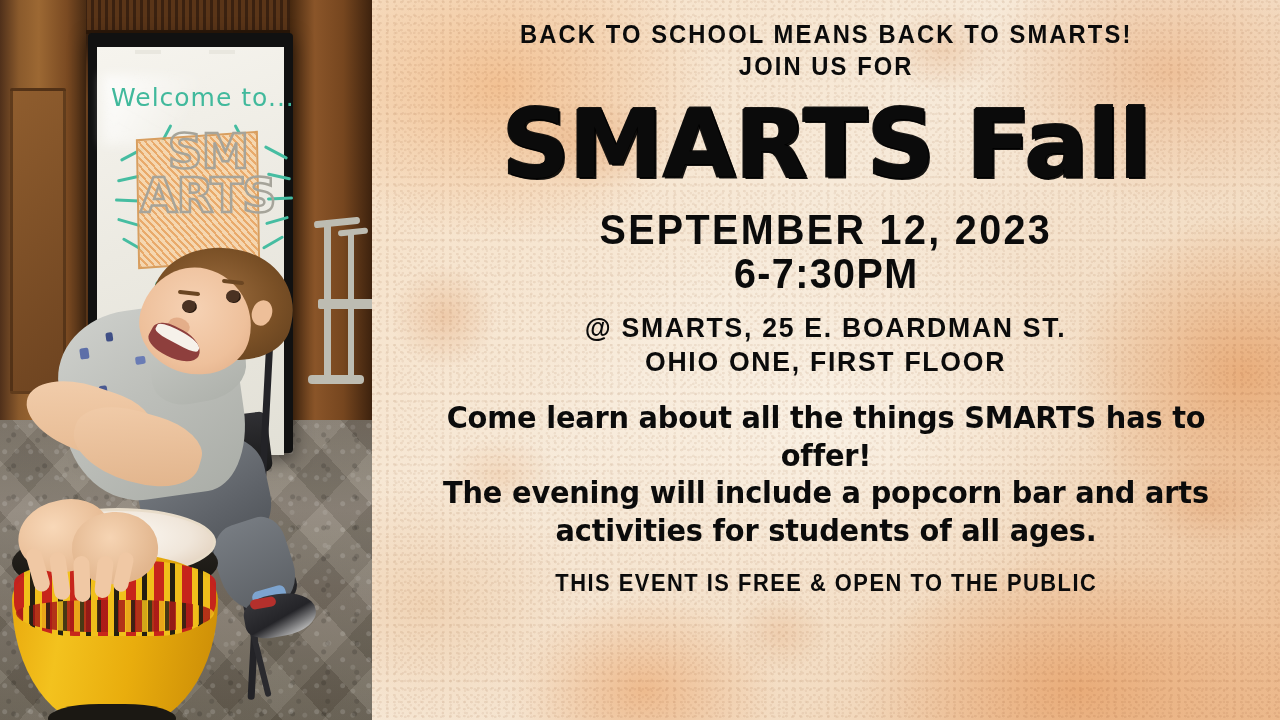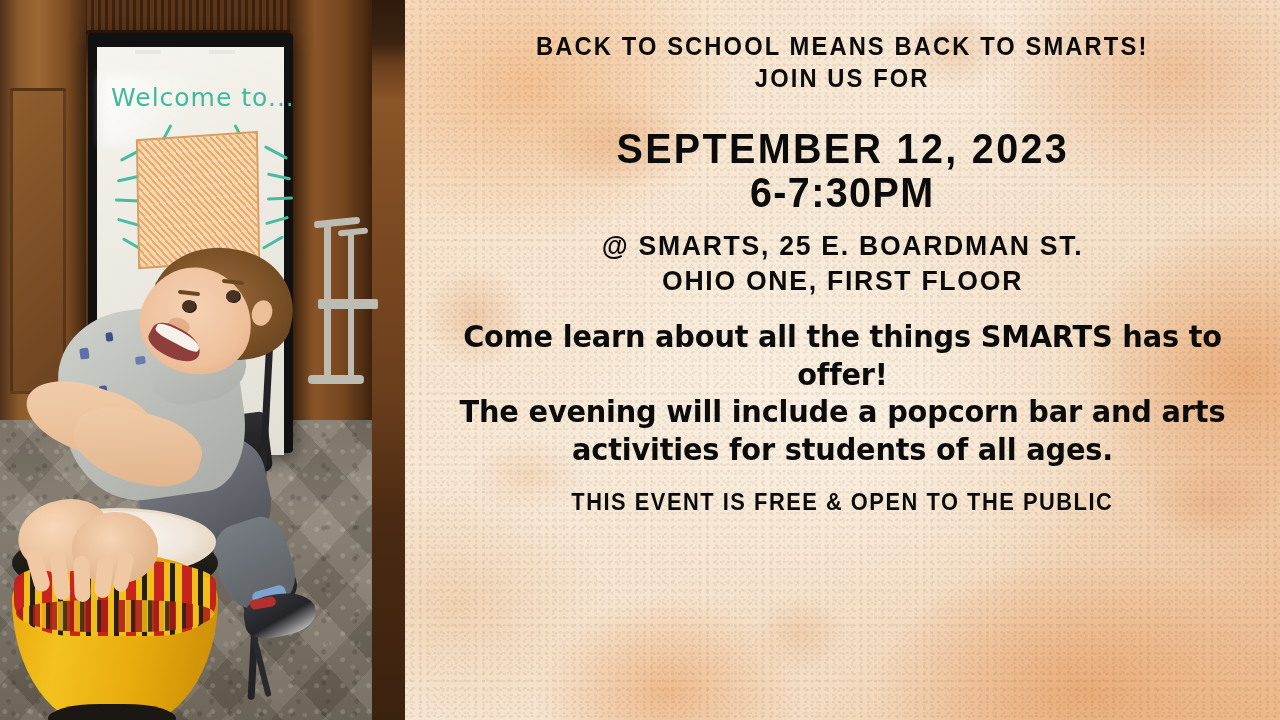--- a/index.html
+++ b/index.html
@@ -20,21 +20,20 @@
   }
 
   
   .photo-panel {
     position: relative;
     width: 372px;
     height: 720px;
     overflow: hidden;
     flex: 0 0 372px;
     background: #f0abfc;
-    padding-left: 33px;
   }
 
   
   .room-wall {
     position: absolute;
     inset: 0;
     background:
       linear-gradient(180deg, #2f1a0c 0%, #3d2412 6%, #6b3f1d 9%, #8a5528 14%, #7d4b22 30%, #6a3e1c 55%, #4a2a12 72%, #3b220f 100%);
   }
   .wall-green {
@@ -343,21 +342,21 @@
       radial-gradient(circle at 20% 30%, rgba(150,100,60,.5) 0 1px, transparent 1.6px),
       radial-gradient(circle at 70% 65%, rgba(150,100,60,.42) 0 1px, transparent 1.6px),
       radial-gradient(circle at 45% 80%, rgba(160,110,70,.4) 0 1px, transparent 1.6px),
       radial-gradient(circle at 85% 15%, rgba(150,100,60,.38) 0 1px, transparent 1.6px);
     background-size: 7px 7px, 9px 9px, 11px 11px, 8px 8px;
   }
 
   .content {
     position:absolute; inset:0;
     display:flex; flex-direction:column; align-items:center;
-    padding-top:30px;
+    padding-top:18px;
     text-align:center;
     color:#0b0b0b;
   }
 
   .eyebrow {
     font-family:"Liberation Sans", sans-serif;
     font-weight:700;
     font-size:25px;
     letter-spacing:2.2px;
     line-height:1.28;
@@ -461,20 +460,24 @@
           <i style="left:146px;top:22px;  width:26px; transform:rotate(28deg)"></i>
           <i style="left:150px;top:46px;  width:24px; transform:rotate(12deg)"></i>
           <i style="left:150px;top:68px;  width:26px; transform:rotate(-2deg)"></i>
           <i style="left:148px;top:90px;  width:24px; transform:rotate(-16deg)"></i>
           <i style="left:144px;top:112px; width:24px; transform:rotate(-30deg)"></i>
           <i style="left:38px; top:4px;   width:22px; transform:rotate(-62deg)"></i>
           <i style="left:112px;top:4px;   width:22px; transform:rotate(62deg)"></i>
         </div>
         <div class="smarts-block"></div>
         <div class="welcome-text">Welcome to...</div>
+        <div class="bubble-letters">
+          <span>SM</span>
+          <span>ARTS</span>
+        </div>
         <div class="smarts-script">SMARTS</div>
       </div>
     </div>
 
     <div class="chair"></div>
     <div class="chair-seat"></div>
     <div class="chair-leg"></div>
     <div class="chair-leg2"></div>
     <div class="chair-caster"></div>
 
@@ -535,20 +538,21 @@
     <div class="wc-blotch"></div>
     <div class="wc-grain"></div>
 
     <div class="content">
       <div class="eyebrow">
         <div>BACK TO SCHOOL MEANS BACK TO SMARTS!</div>
         <div>JOIN US FOR</div>
       </div>
 
       <div class="title">
+        <span class="l1">SMARTS Fall</span>
       </div>
 
       <div class="date">SEPTEMBER 12, 2023</div>
       <div class="time">6-7:30PM</div>
 
       <div class="venue">
         <div>@ SMARTS, 25 E. BOARDMAN ST.</div>
         <div>OHIO ONE, FIRST FLOOR</div>
       </div>
 

